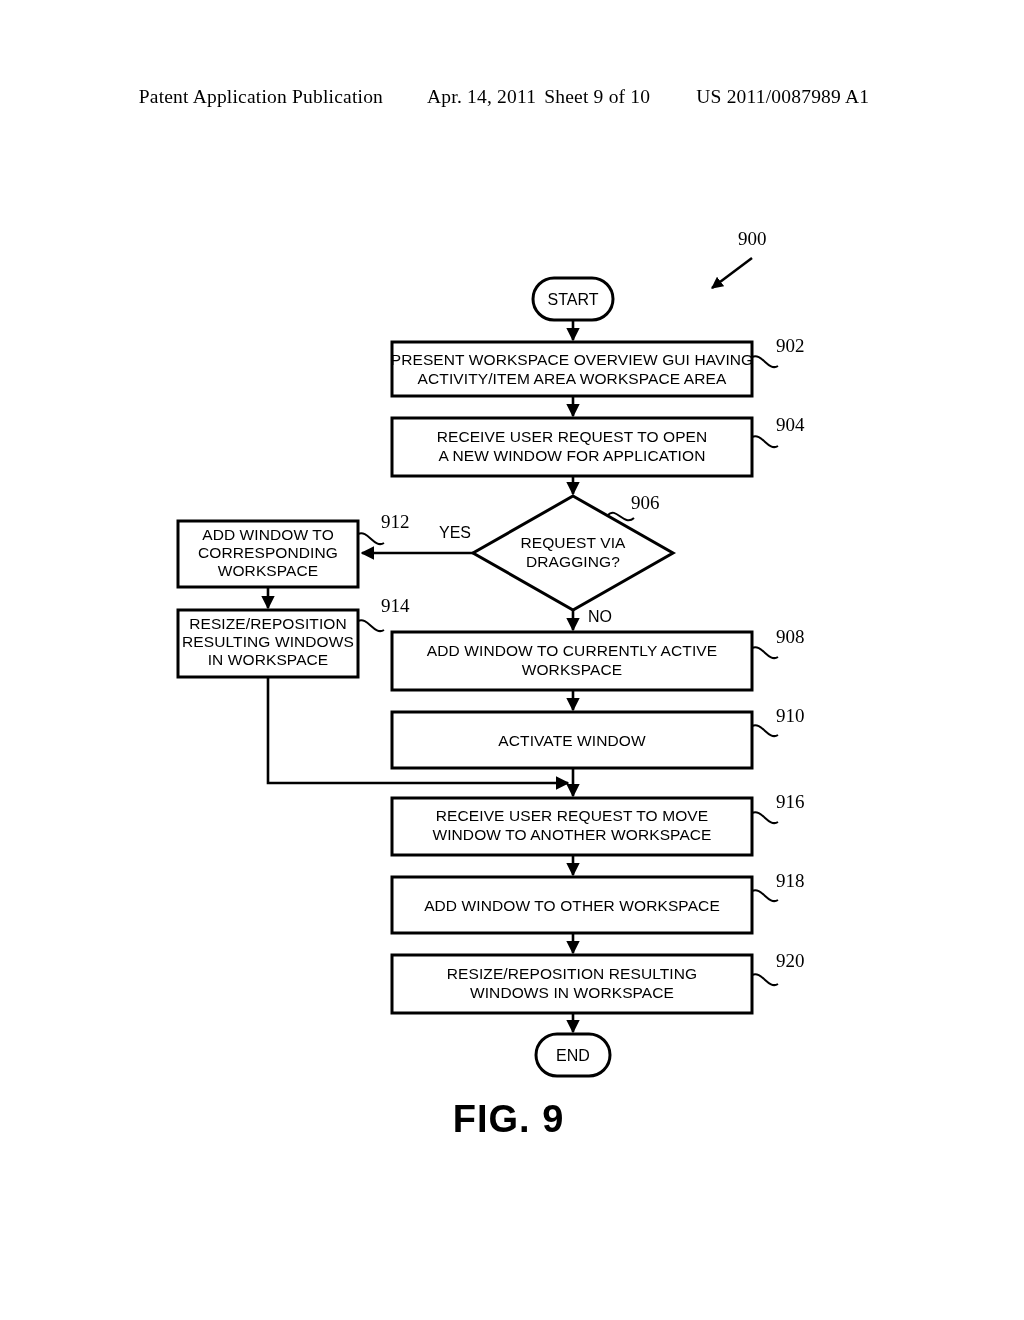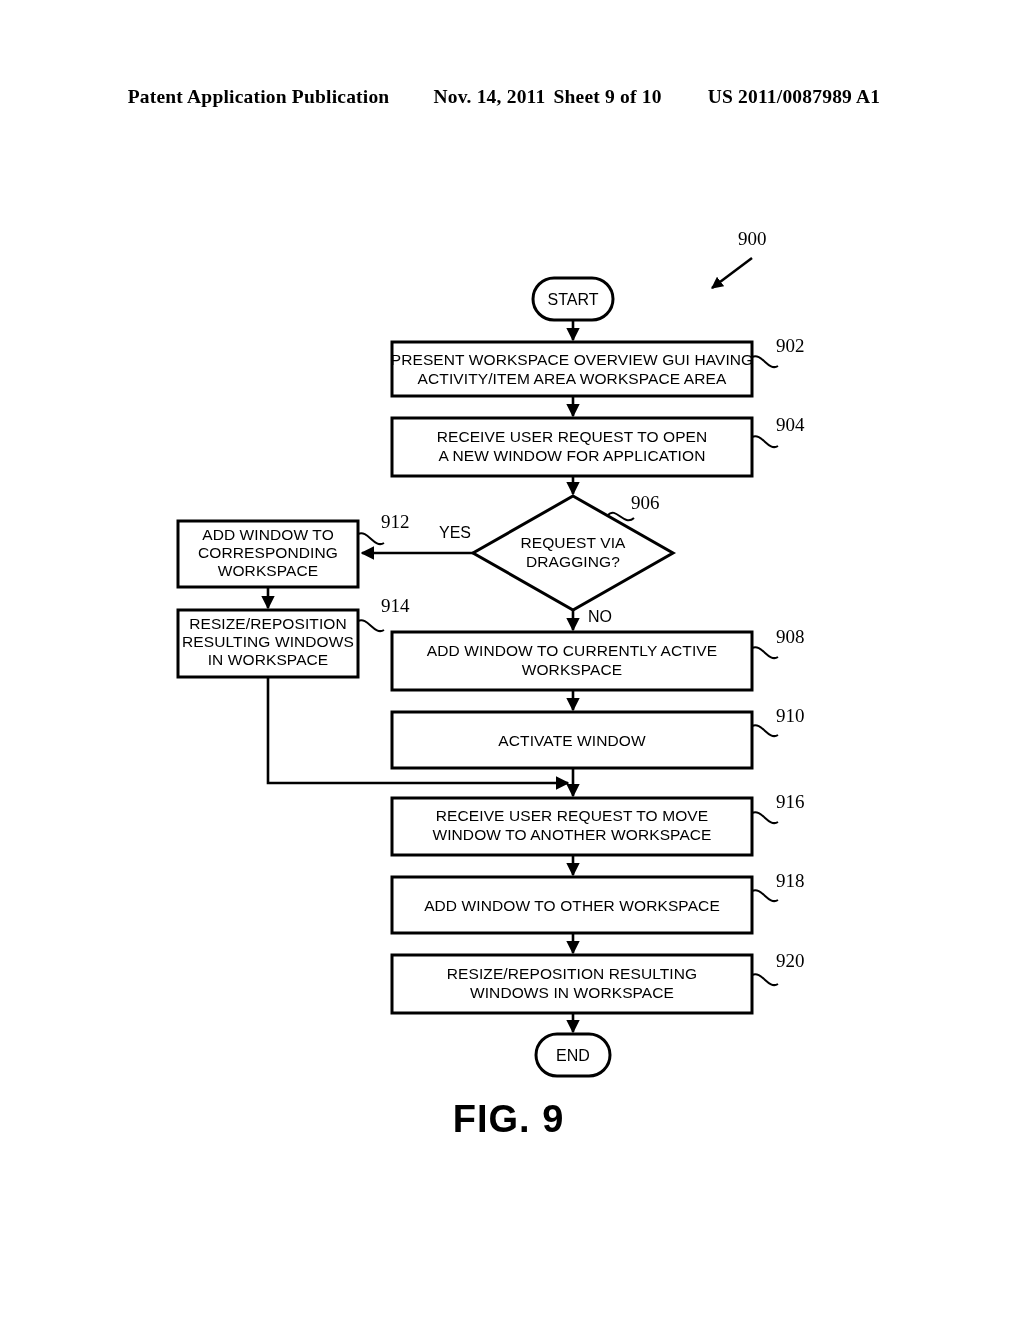--- a/index.html
+++ b/index.html
@@ -19,21 +19,21 @@
   
   .pub-header {
     position: absolute;
     top: 86px;
     left: 0;
     width: 1024px;
     display: flex;
     justify-content: center;
     align-items: baseline;
     font-family: "Liberation Serif", serif;
-    font-weight: bold;
+    font-weight: normal;
     font-size: 19.5px;
     letter-spacing: 0.2px;
     white-space: nowrap;
   }
   .pub-header .seg-title { margin-right: 44px; }
   .pub-header .seg-date  { margin-right: 8px; }
   .pub-header .seg-sheet { margin-right: 46px; }
   .pub-header .seg-num   { margin-right: 16px; }
 
   
@@ -104,21 +104,21 @@
     font-size: 19px;
     fill: #000000;
     text-anchor: start;
   }
 </style>
 </head>
 <body>
 
 <div class="pub-header">
   <span class="seg-title">Patent Application Publication</span>
-  <span class="seg-date">Nov. 14, 2011</span>
+  <span class="seg-date">Apr. 14, 2011</span>
   <span class="seg-sheet">Sheet 9 of 10</span>
   <span class="seg-num">US 2011/0087989 A1</span>
 </div>
 
 <svg id="flow" width="1024" height="1100">
   <defs>
     <marker id="arrow" viewBox="0 0 10 10" refX="9" refY="5" markerWidth="5.2" markerHeight="5.2" orient="auto-start-reverse">
       <path d="M 0 0 L 10 5 L 0 10 z" fill="#000000"></path>
     </marker>
     <marker id="arrowbig" viewBox="0 0 10 10" refX="9" refY="5" markerWidth="4.6" markerHeight="4.6" orient="auto-start-reverse">

